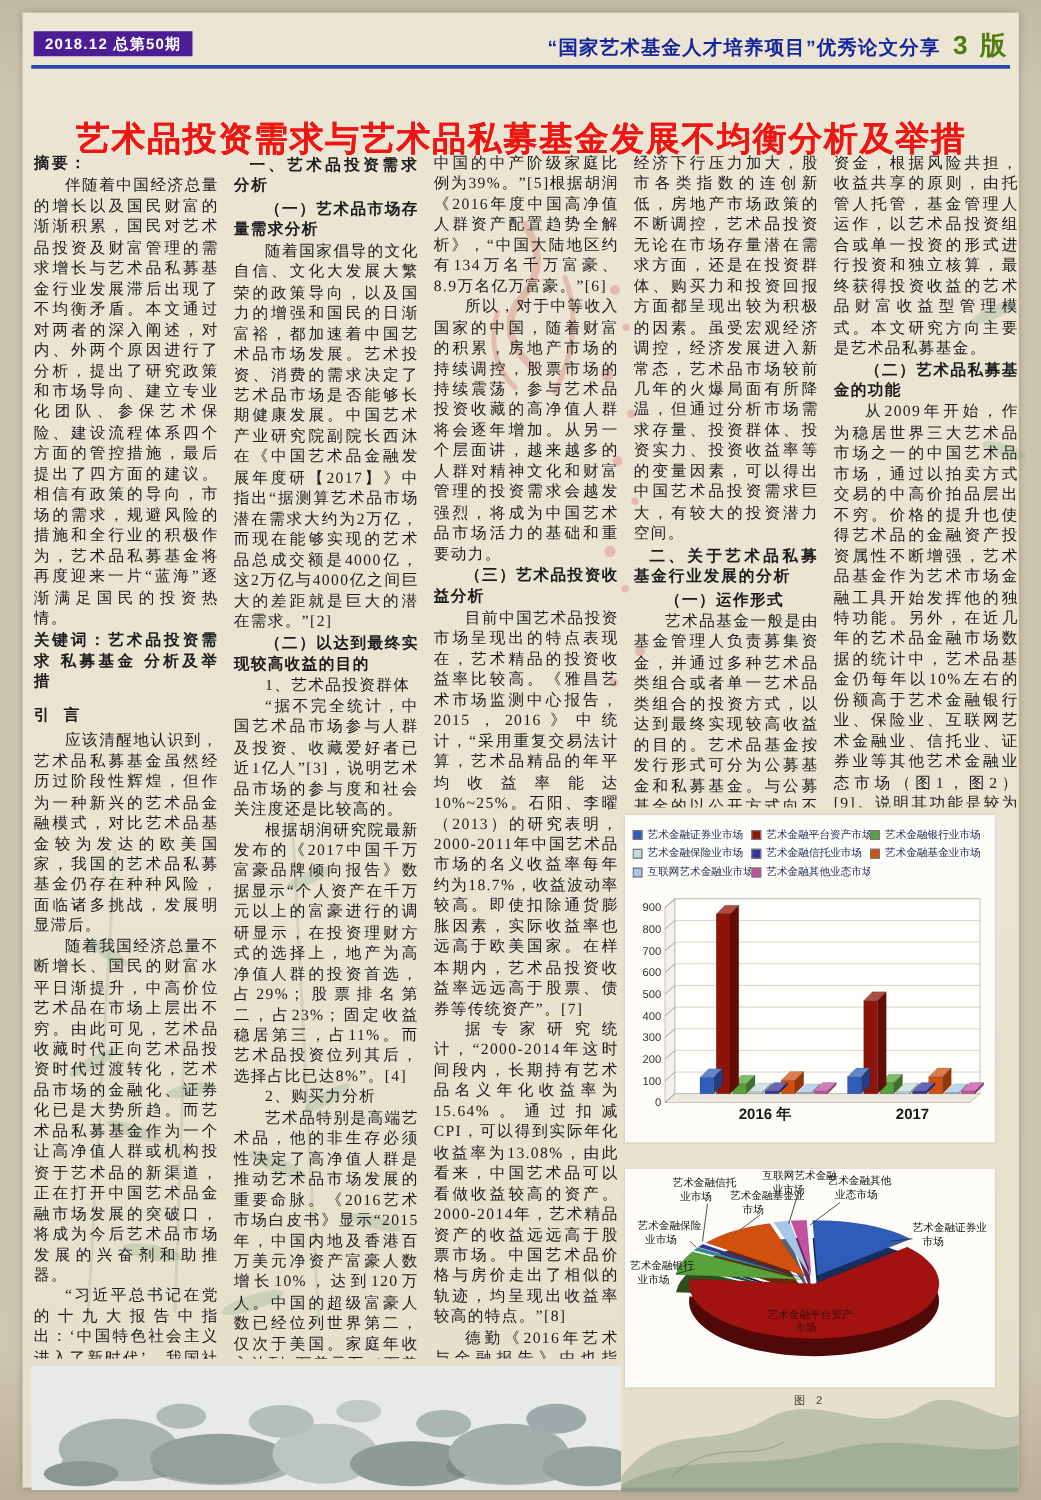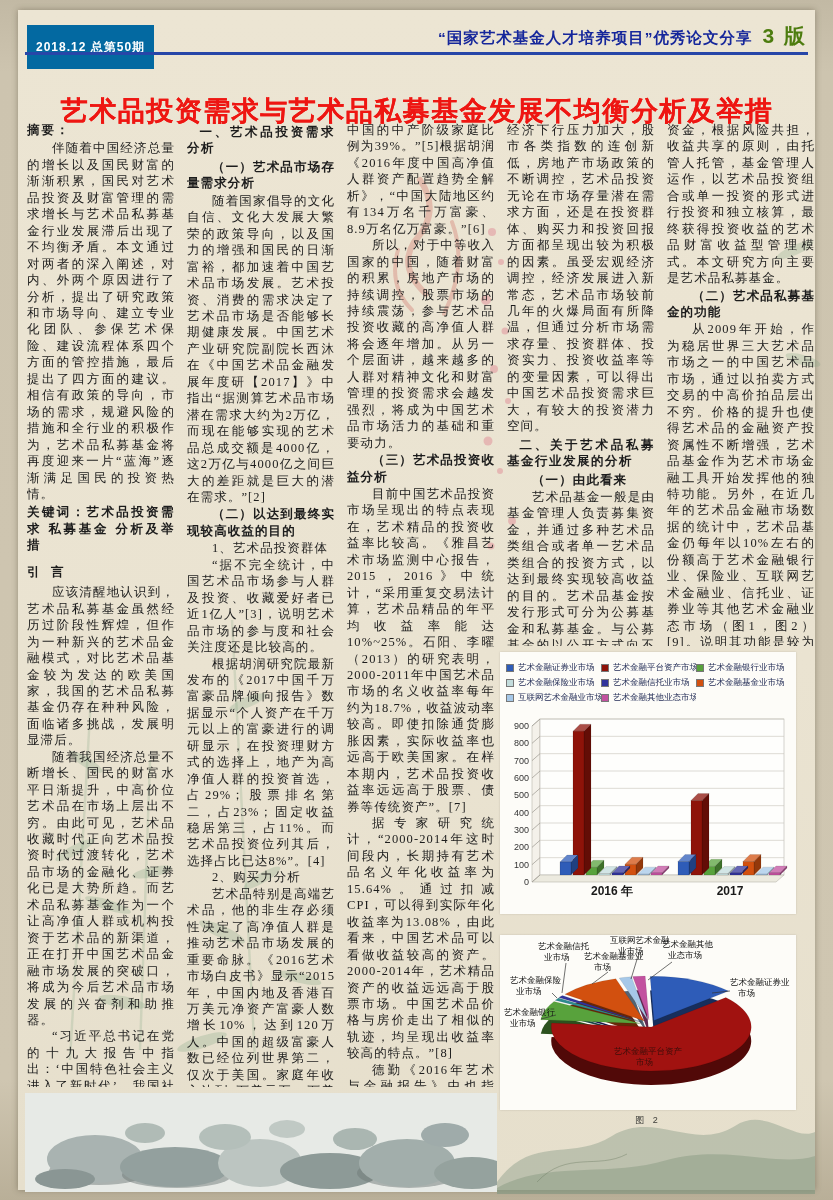--- a/index.html
+++ b/index.html
@@ -1,22 +1,22 @@
 <!DOCTYPE html>
 <html><head>
 <meta charset="utf-8">
 <style>
   html,body{margin:0;padding:0;width:833px;height:1200px;overflow:hidden;position:relative;
     background:linear-gradient(180deg,#c2b9a4 0%,#cdc4af 6%,#cfc6b1 90%,#b9af98 100%);
     font-family:"Liberation Serif",serif;}
   .page{position:absolute;left:18px;top:10px;width:797px;height:1180px;
     background:linear-gradient(180deg,#ece5d3 0%,#eae3d1 55%,#e6dfcc 100%);
     box-shadow:0 0 6px rgba(80,70,50,.45);}
-  .issue-box{position:absolute;left:27px;top:25px;background:#0369a1;color:#fff;
-    font:700 12px/18px "Liberation Sans",sans-serif;padding:13px 9px;letter-spacing:1px;z-index:5;}
+  .issue-box{position:absolute;left:27px;top:25px;background:#4c1d95;color:#fff;
+    font:700 12px/18px "Liberation Sans",sans-serif;padding:1px 9px;letter-spacing:1px;z-index:5;}
   .head-right{position:absolute;right:26px;top:22px;display:flex;align-items:baseline;gap:10px;z-index:5;}
   .head-title{color:#16279b;font:700 15.5px "Liberation Sans",sans-serif;letter-spacing:1px;}
   .page-badge{color:#4d7c0f;font:900 21px "Liberation Sans",sans-serif;letter-spacing:2px;text-align:right;}
   .head-rule{position:absolute;left:25px;top:52px;width:783px;height:2.5px;background:#2746a8;z-index:5;}
   .main-title{position:absolute;left:27px;top:68px;width:780px;text-align:center;color:#ee1612;
     font:900 27px/38px "Liberation Sans",sans-serif;letter-spacing:1.5px;z-index:5;
     text-shadow:0 0 .5px #ee1612;margin-top:24px;}
   .col{position:absolute;width:148px;top:122px;z-index:3;color:#1c1c1c;
     font:12.5px/16.45px "Liberation Serif",serif;text-align:justify;letter-spacing:1.1px;overflow:hidden;}
   .col p{margin:0;text-indent:2em;}
@@ -133,21 +133,21 @@
   <p class="h2">（三）艺术品投资收益分析</p>
   <p>目前中国艺术品投资市场呈现出的特点表现在，艺术精品的投资收益率比较高。《雅昌艺术市场监测中心报告，2015，2016》中统计，“采用重复交易法计算，艺术品精品的年平均收益率能达10%~25%。石阳、李曜（2013）的研究表明，2000-2011年中国艺术品市场的名义收益率每年约为18.7%，收益波动率较高。即使扣除通货膨胀因素，实际收益率也远高于欧美国家。在样本期内，艺术品投资收益率远远高于股票、债券等传统资产”。[7]</p>
   <p>据专家研究统计，“2000-2014年这时间段内，长期持有艺术品名义年化收益率为15.64%。通过扣减CPI，可以得到实际年化收益率为13.08%，由此看来，中国艺术品可以看做收益较高的资产。2000-2014年，艺术精品资产的收益远远高于股票市场。中国艺术品价格与房价走出了相似的轨迹，均呈现出收益率较高的特点。”[8]</p>
   <p>德勤《2016年艺术与金融报告》中也指出“国内与国外资金市场中，艺术品已经成为第三大投资标的，继过票、房地产之后成为具有较高附加值的资产范畴”。</p>
 
 </div>
 
 <div class="col" id="col4">
   <p class="ni">经济下行压力加大，股市各类指数的连创新低，房地产市场政策的不断调控，艺术品投资无论在市场存量潜在需求方面，还是在投资群体、购买力和投资回报方面都呈现出较为积极的因素。虽受宏观经济调控，经济发展进入新常态，艺术品市场较前几年的火爆局面有所降温，但通过分析市场需求存量、投资群体、投资实力、投资收益率等的变量因素，可以得出中国艺术品投资需求巨大，有较大的投资潜力空间。</p>
   <p class="h1">二、关于艺术品私募基金行业发展的分析</p>
-  <p class="h2">（一）由此看来</p>
+  <p class="h2">（一）运作形式</p>
   <p>艺术品基金一般是由基金管理人负责募集资金，并通过多种艺术品类组合或者单一艺术品类组合的投资方式，以达到最终实现较高收益的目的。艺术品基金按发行形式可分为公募基金和私募基金。与公募基金的以公开方式向不特定公众募集资金不同，艺术品私募基金是以非公开方式向特定投资者募集</p>
 </div>
 
 <div class="col" id="col5">
   <p class="ni">资金，根据风险共担，收益共享的原则，由托管人托管，基金管理人运作，以艺术品投资组合或单一投资的形式进行投资和独立核算，最终获得投资收益的艺术品财富收益型管理模式。本文研究方向主要是艺术品私募基金。</p>
   <p class="h2">（二）艺术品私募基金的功能</p>
   <p>从2009年开始，作为稳居世界三大艺术品市场之一的中国艺术品市场，通过以拍卖方式交易的中高价拍品层出不穷。价格的提升也使得艺术品的金融资产投资属性不断增强，艺术品基金作为艺术市场金融工具开始发挥他的独特功能。另外，在近几年的艺术品金融市场数据的统计中，艺术品基金仍每年以10%左右的份额高于艺术金融银行业、保险业、互联网艺术金融业、信托业、证券业等其他艺术金融业态市场（图1，图2）[9]。说明其功能是较为显著，未来发展空间是比较广阔的。</p>
 </div>
 
 <div class="fig-panel" id="fig1">

